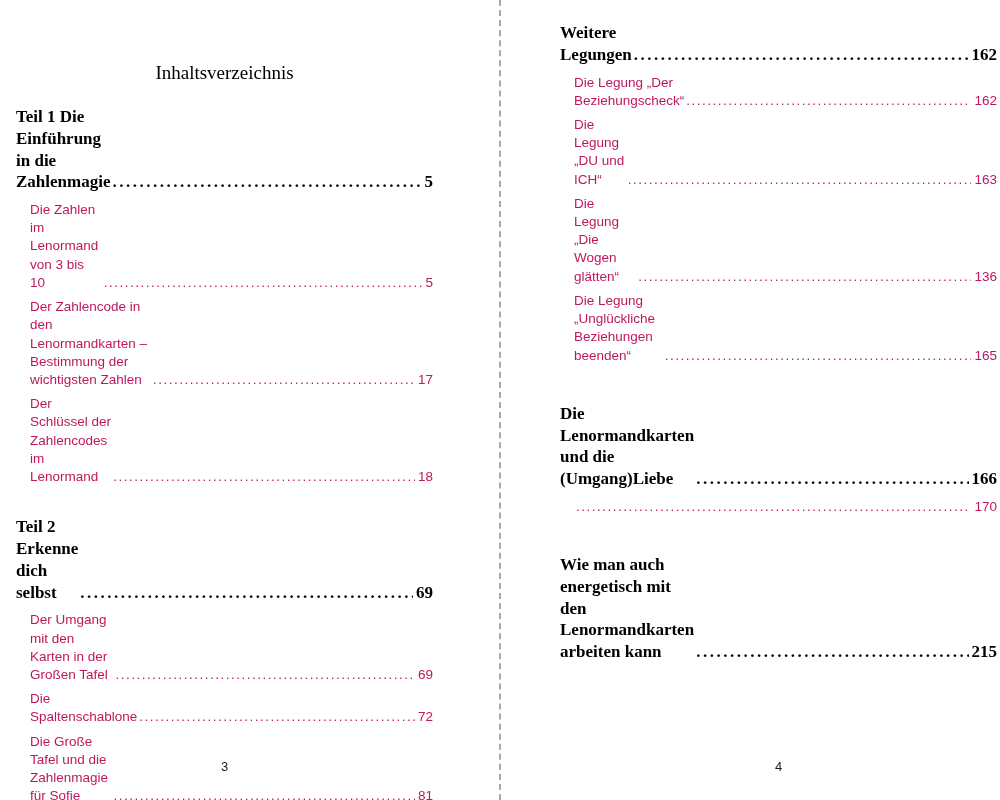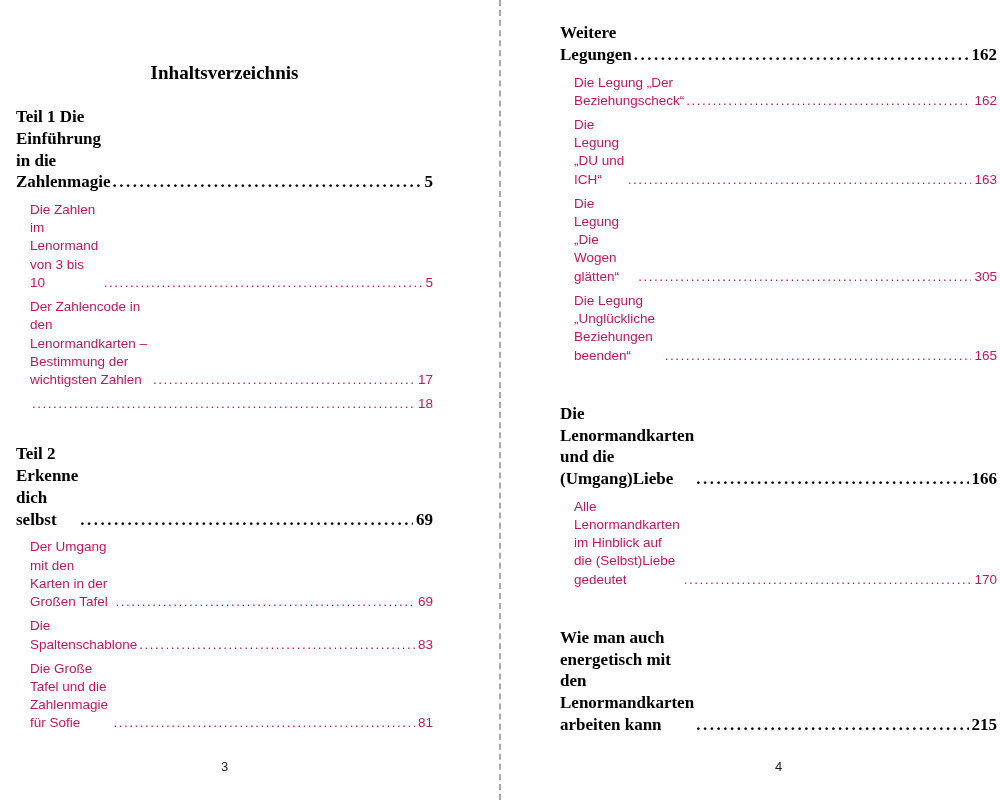--- a/index.html
+++ b/index.html
@@ -21,21 +21,21 @@
     border-left: 2px dashed #a9a9a9;
   }
   .page { position: absolute; top: 0; bottom: 0; }
   .page.left  { left: 16px;  width: 417px; }
   .page.right { left: 560px; width: 437px; }
 
   .toc-title {
     margin: 62px 0 22px 0;
     text-align: center;
     font-family: "Liberation Serif", serif;
-    font-weight: bold;
+    font-weight: normal;
     font-size: 19px;
     color: #000;
   }
   .right .sections { padding-top: 22px; }
 
   .toc-section { margin-bottom: 30px; }
   .right .toc-section { margin-bottom: 38px; }
 
   .toc-heading {
     display: flex;
@@ -99,39 +99,40 @@
     <span class="entry-text">Die Zahlen im Lenormand von 3 bis 10</span>
     <span class="leader"></span>
     <span class="entry-page">5</span>
   </div>
           <div class="toc-entry">
     <span class="entry-text">Der Zahlencode in den Lenormandkarten – Bestimmung der wichtigsten Zahlen</span>
     <span class="leader"></span>
     <span class="entry-page">17</span>
   </div>
           <div class="toc-entry">
+    <span class="entry-text">Der Schlüssel der Zahlencodes im Lenormand</span>
     <span class="leader"></span>
     <span class="entry-page">18</span>
   </div>
         </section>
         <section class="toc-section">
     <div class="toc-heading">
       <span class="entry-text">Teil 2 Erkenne dich selbst</span>
       <span class="leader"></span>
       <span class="entry-page">69</span>
     </div>
   <div class="toc-entry">
     <span class="entry-text">Der Umgang mit den Karten in der Großen Tafel</span>
     <span class="leader"></span>
     <span class="entry-page">69</span>
   </div>
           <div class="toc-entry">
     <span class="entry-text">Die Spaltenschablone</span>
     <span class="leader"></span>
-    <span class="entry-page">83</span>
+    <span class="entry-page">72</span>
   </div>
           <div class="toc-entry">
     <span class="entry-text">Die Große Tafel und die Zahlenmagie für Sofie</span>
     <span class="leader"></span>
     <span class="entry-page">81</span>
   </div>
         </section>
       </div>
     <div class="folio">3</div>
   </div>
@@ -150,36 +151,35 @@
     <span class="entry-page">162</span>
   </div>
           <div class="toc-entry">
     <span class="entry-text">Die Legung „DU und ICH“</span>
     <span class="leader"></span>
     <span class="entry-page">163</span>
   </div>
           <div class="toc-entry">
     <span class="entry-text">Die Legung „Die Wogen glätten“</span>
     <span class="leader"></span>
-    <span class="entry-page">305</span>
+    <span class="entry-page">136</span>
   </div>
           <div class="toc-entry">
     <span class="entry-text">Die Legung „Unglückliche Beziehungen beenden“</span>
     <span class="leader"></span>
     <span class="entry-page">165</span>
   </div>
         </section>
         <section class="toc-section">
     <div class="toc-heading">
       <span class="entry-text">Die Lenormandkarten und die (Umgang)Liebe</span>
       <span class="leader"></span>
       <span class="entry-page">166</span>
     </div>
   <div class="toc-entry">
-    <span class="entry-text">Alle Lenormandkarten im Hinblick auf die (Selbst)Liebe gedeutet</span>
     <span class="leader"></span>
     <span class="entry-page">170</span>
   </div>
         </section>
         <section class="toc-section">
     <div class="toc-heading">
       <span class="entry-text">Wie man auch energetisch mit den Lenormandkarten arbeiten kann</span>
       <span class="leader"></span>
       <span class="entry-page">215</span>
     </div>

